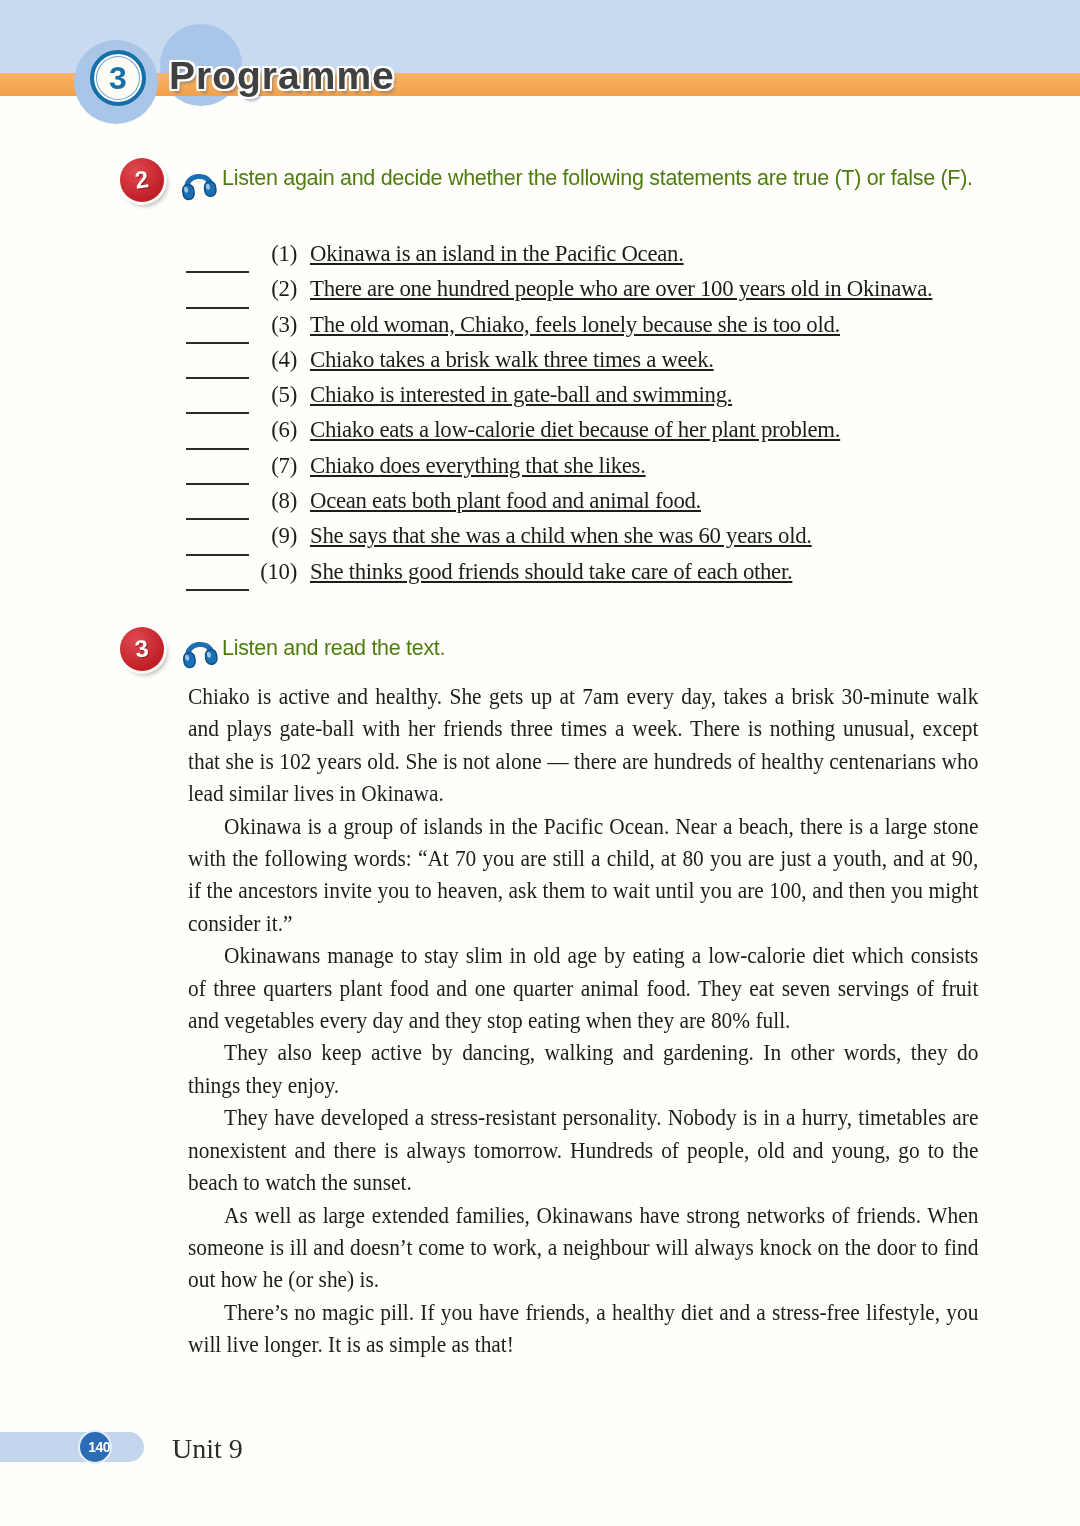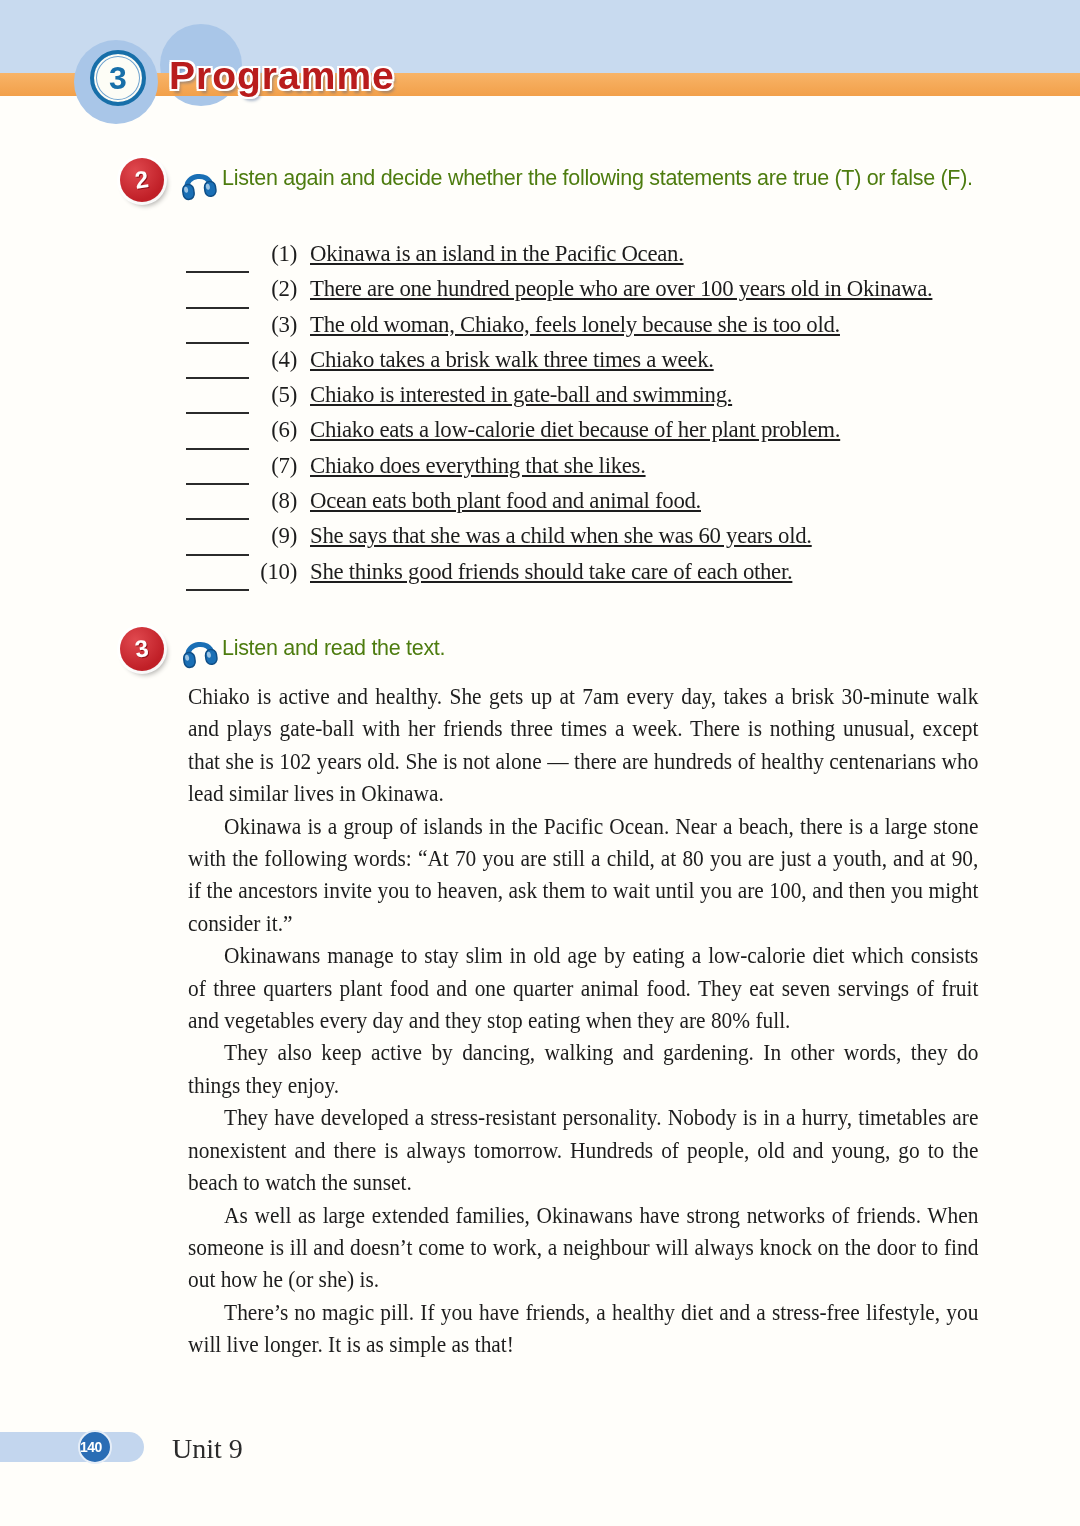--- a/index.html
+++ b/index.html
@@ -21,21 +21,21 @@
     position:absolute; left:90px; top:50px; width:56px; height:56px;
     background:#fdfdf6; border:4px solid #176fa9; border-radius:50%;
     display:flex; align-items:center; justify-content:center;
     font-family:"Liberation Sans", sans-serif; font-weight:bold;
     font-size:32px; color:#176fa9;
     box-shadow:inset 0 0 0 2px #fdfdf6, inset 0 0 0 3px #6fa3cf;
   }
   .prog-title {
     position:absolute; left:169px; top:54px;
     font-family:"Liberation Sans", sans-serif; font-weight:bold;
-    font-size:39px; letter-spacing:1px; color:#b91c1c;
+    font-size:39px; letter-spacing:1px; color:#404040;
     text-shadow:
       -2px -2px 0 #fff, 2px -2px 0 #fff, -2px 2px 0 #fff, 2px 2px 0 #fff,
       0 -2px 0 #fff, 0 2px 0 #fff, -2px 0 0 #fff, 2px 0 0 #fff,
       3px 4px 3px rgba(60,90,140,.45);
   }
 
   
   .red-badge {
     position:absolute; width:44px; height:44px; border-radius:50%;
     background:radial-gradient(circle at 35% 30%, #e0494f, #c01f27 70%);
@@ -79,21 +79,21 @@
   .reading p.first { text-indent:0; }
 
   
   .footer-pill {
     position:absolute; left:0; top:1432px; width:144px; height:30px;
     background:#c3d6ee; border-radius:0 15px 15px 0;
   }
   .footer-page-badge {
     position:absolute; left:78px; top:1430px; width:34px; height:34px;
     background:#2a6db5; border:2px solid #e6eef8; border-radius:50%;
-    display:flex; align-items:center; justify-content:flex-start;
+    display:flex; align-items:center; justify-content:flex-end;
     color:#fff; font-family:"Liberation Sans", sans-serif;
     font-weight:bold; font-size:14px; letter-spacing:-0.5px;
   }
   .unit-label { position:absolute; left:172px; top:1433px; font-size:28px; color:#2b2b2b; }
 </style>
 </head>
 <body>
 
 <div class="page">
 

